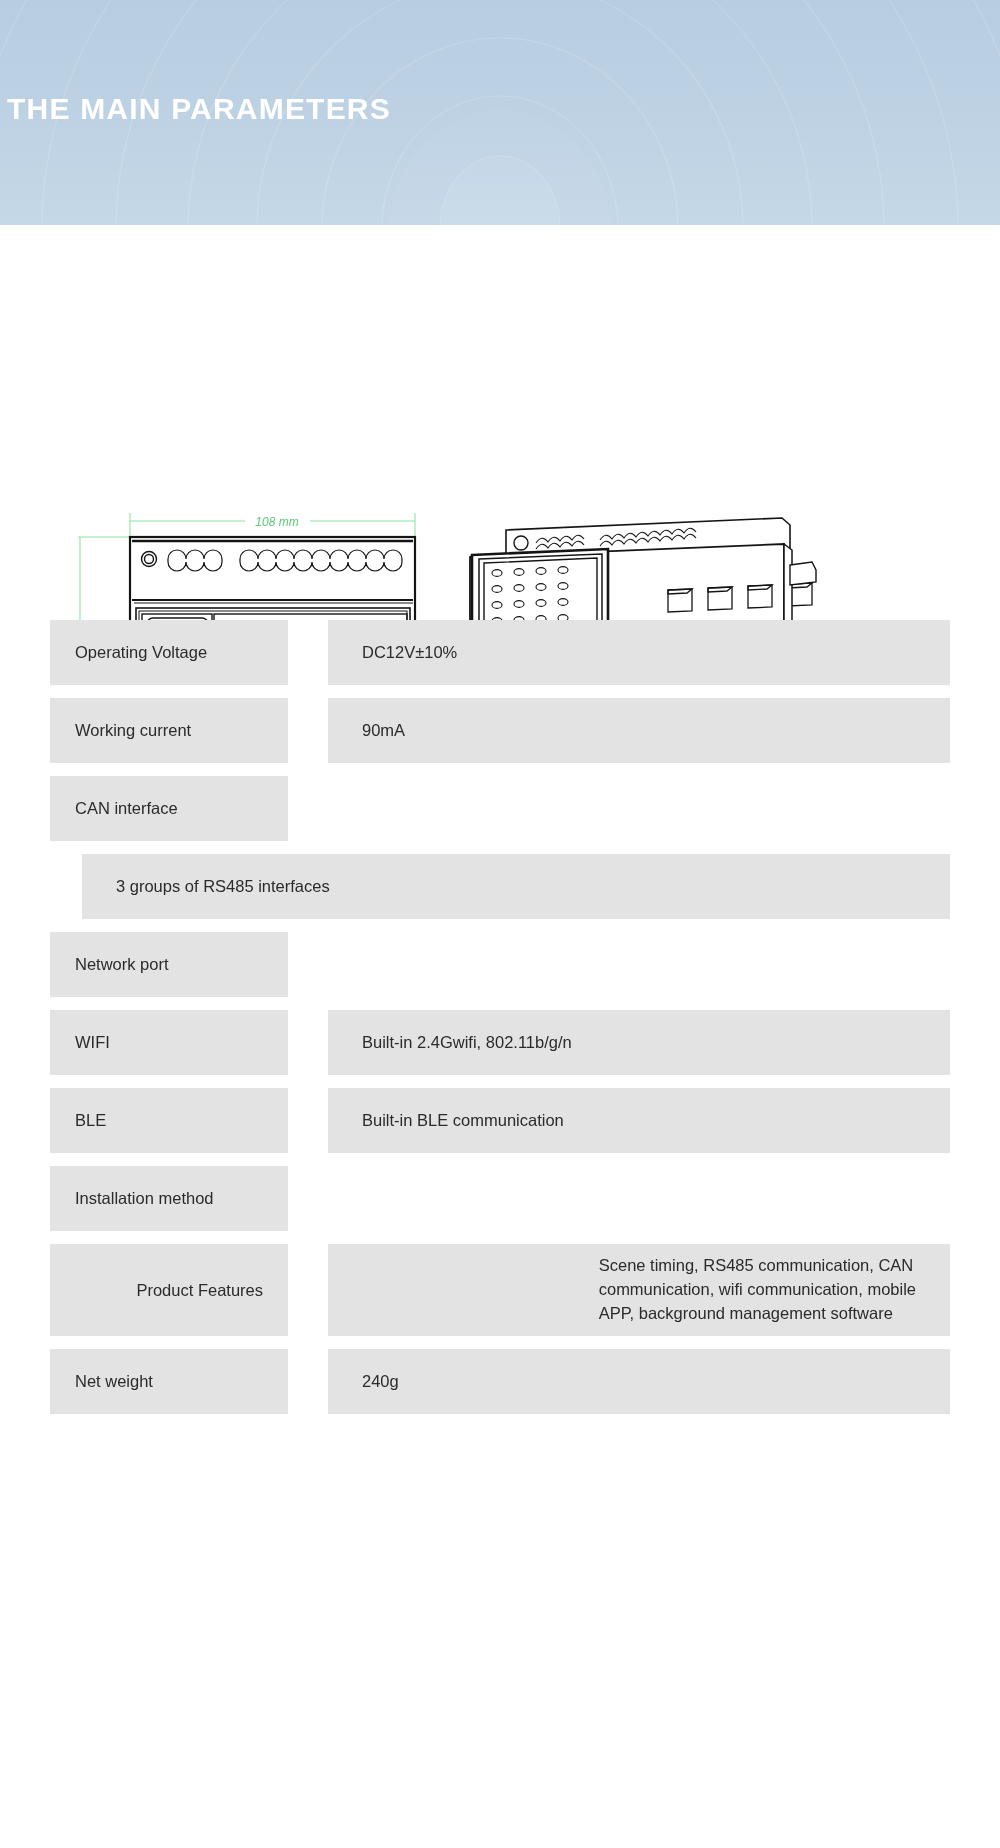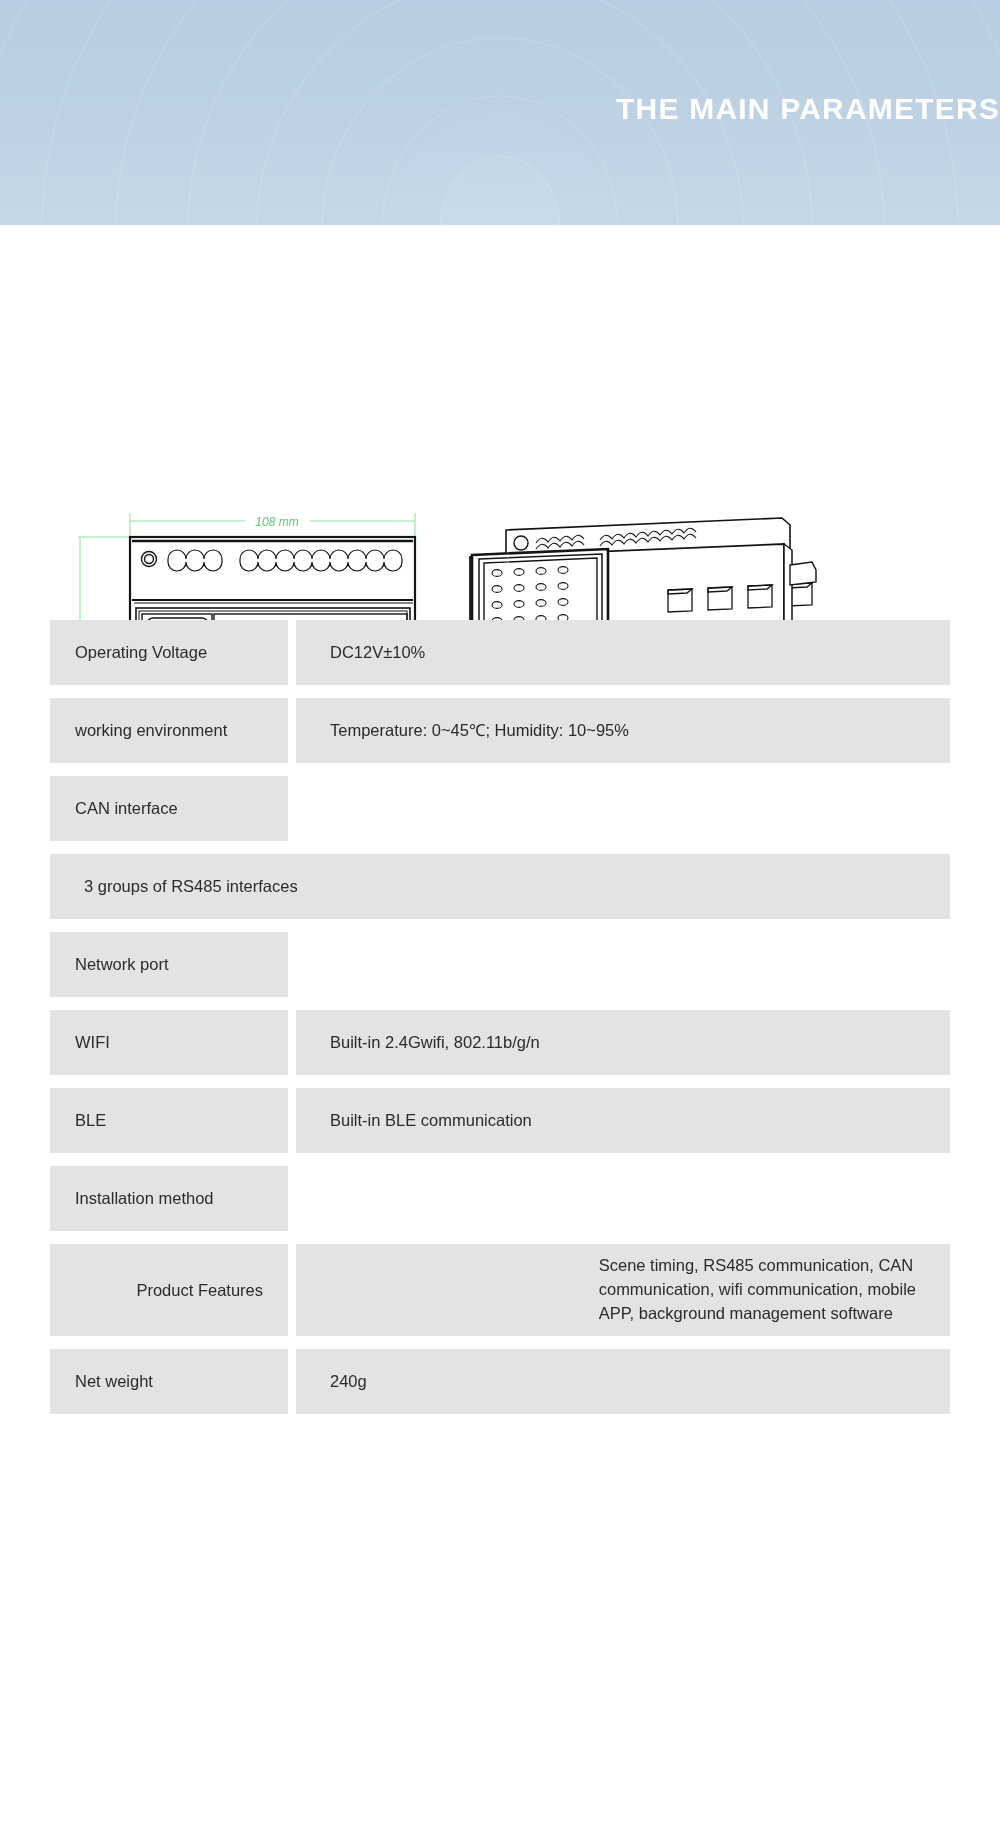--- a/index.html
+++ b/index.html
@@ -21,24 +21,24 @@
     background: linear-gradient(180deg, #b9cfe2 0%, #bcd1e3 45%, #c3d6e6 100%);
   }
   .banner-rings {
     position: absolute;
     inset: 0;
     width: 1000px;
     height: 225px;
   }
   .banner-title {
     position: absolute;
-    left: 16px;
+    left: 7px;
     right: 0;
     top: 92px;
-    text-align: right;
+    text-align: left;
     color: #ffffff;
     font-size: 30px;
     font-weight: bold;
     letter-spacing: 1.2px;
     font-family: "Liberation Sans", sans-serif;
   }
 
   
   .drawing-area {
     position: relative;
@@ -80,20 +80,21 @@
   .spec-val {
     flex: 1;
     min-height: 65px;
     background: #e3e3e3;
     display: flex;
     align-items: center;
     padding: 8px 34px;
     font-size: 16.5px;
     color: #2b2b2b;
     line-height: 1.35;
+    margin-left: 32px;
   }
   .spec-row.tall .spec-key,
   .spec-row.tall .spec-val {
     min-height: 92px;
     justify-content: flex-end;
   }
   .spec-val .multiline {
     white-space: pre-line;
     line-height: 1.45;
   }
@@ -329,22 +330,22 @@
     </g>
   </svg>
 </div>
 
 <div class="spec-table" id="spec-table">
     <div class="spec-row">
       <div class="spec-key">Operating Voltage</div>
       <div class="spec-val">DC12V±10%</div>
     </div>
     <div class="spec-row">
-      <div class="spec-key">working environment</div>
-      <div class="spec-val">Temperature: 0~45℃; Humidity: 10~95%</div>
+      <div class="spec-key">Working current</div>
+      <div class="spec-val">90mA</div>
     </div>
     <div class="spec-row">
       <div class="spec-key">CAN interface</div>
     </div>
     <div class="spec-row">
       <div class="spec-val">3 groups of RS485 interfaces</div>
     </div>
     <div class="spec-row">
       <div class="spec-key">Network port</div>
     </div>

